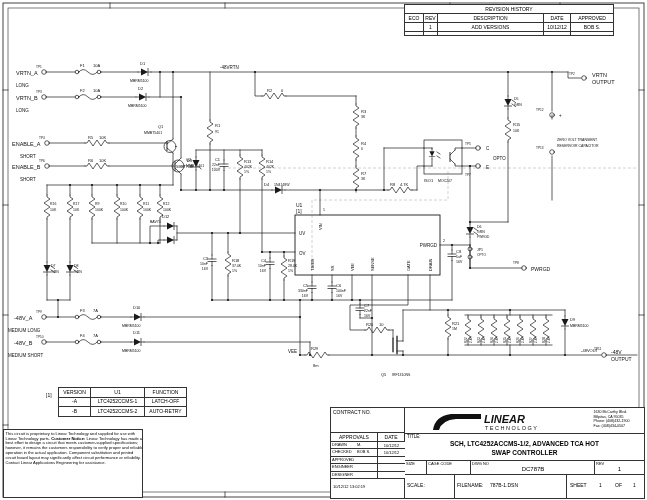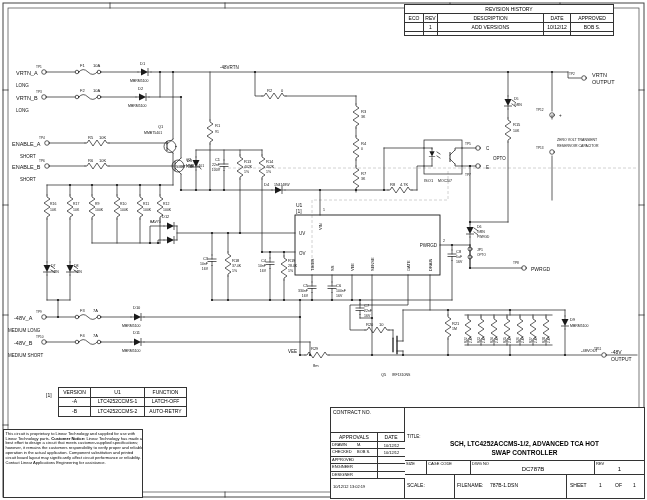--- a/index.html
+++ b/index.html
@@ -563,20 +563,33 @@
     <div class="c bb" style="left:47px;top:22.2px;width:27px;height:7.4px"></div>
     <div class="c bb" style="left:0;top:29.6px;width:47px;height:7.4px;border-right:.8px solid #333">
           <span style="position:absolute;left:1px;top:1px">DESIGNER</span>
         </div>
     <div class="c bb" style="left:47px;top:29.6px;width:27px;height:7.4px"></div>
   </div>
   <div class="c br" style="left:0;top:71px;width:74px;height:19px;font-size:4px">
     <span style="position:absolute;left:2px;top:6px">10/12/12 13:02:19</span>
   </div>
 
+  <div class="c bb" style="left:74px;top:0;width:239px;height:26px">
+    <svg width="140" height="24" style="position:absolute;left:26px;top:1px">
+      <path d="M2 21 Q4 7 20 5 L50 5 L50 10 L25 10 Q11 11 8 21 Z" fill="#111"></path>
+      <text x="53" y="14" font-size="11" font-weight="bold" font-style="italic" fill="#111">LINEAR</text>
+      <text x="54" y="21" font-size="5.5" letter-spacing="1.5" fill="#111">TECHNOLOGY</text>
+    </svg>
+    <div style="position:absolute;right:1px;top:2px;width:110px;transform:scale(.45);transform-origin:top right;font-size:8px;line-height:1.25">
+      <div>1630 McCarthy Blvd.</div>
+          <div>Milpitas, CA 95035</div>
+      <div>Phone: (408)432-1900</div>
+          <div>Fax: (408)434-0507</div>
+    </div>
+  </div>
   <div class="c bb" style="left:74px;top:26px;width:239px;height:27px">
     <span style="position:absolute;left:2px;top:1px;font-size:4.5px">TITLE:</span>
     <div class="ctr" style="position:absolute;left:0;top:7px;width:239px;font-size:6.5px;font-weight:bold">SCH, LTC4252ACCMS-1/2, ADVANCED TCA HOT</div>
     <div class="ctr" style="position:absolute;left:0;top:16px;width:239px;font-size:6.5px;font-weight:bold">SWAP CONTROLLER</div>
   </div>
   <div class="c bb" style="left:74px;top:53px;width:239px;height:14px;font-size:4px">
     <div class="c br" style="left:0;top:0;width:22px;height:14px">
           <span style="position:absolute;left:1px;top:1px">SIZE</span>
         </div>
     <div class="c br" style="left:22px;top:0;width:44px;height:14px">

